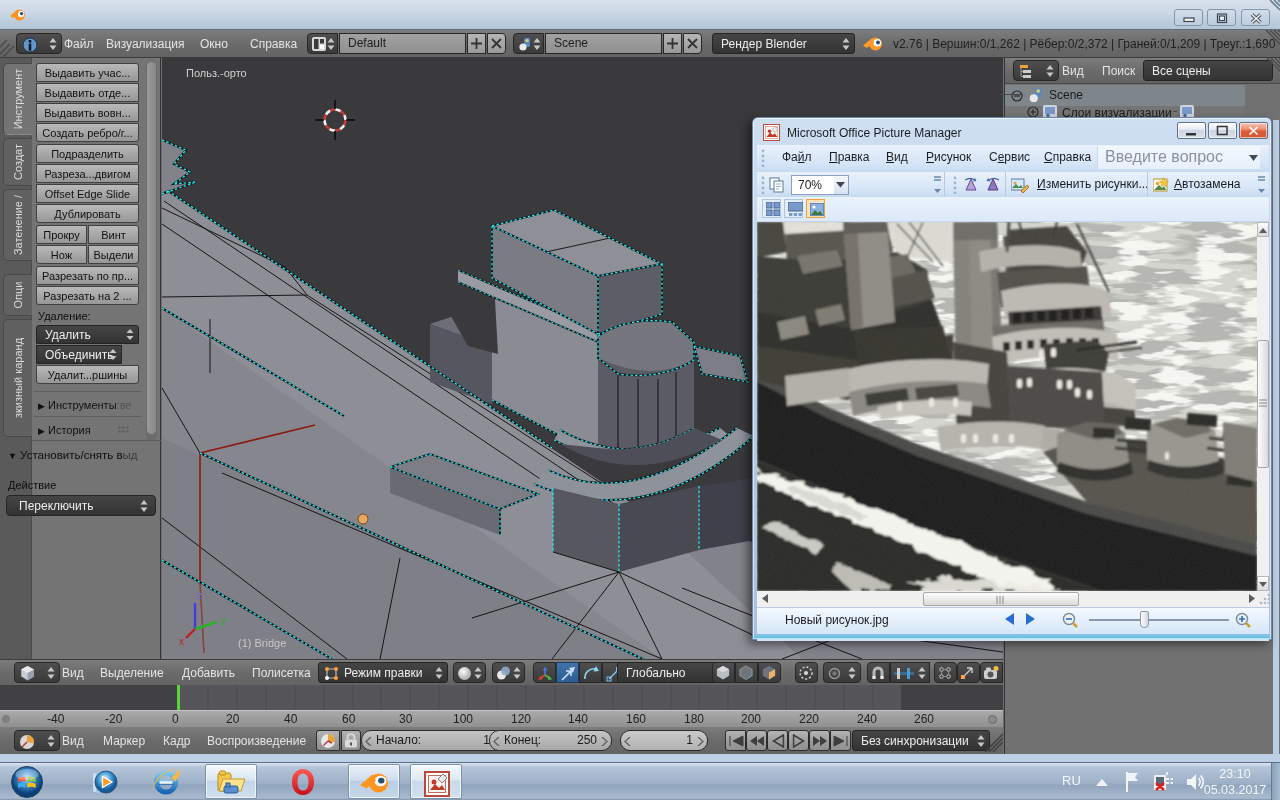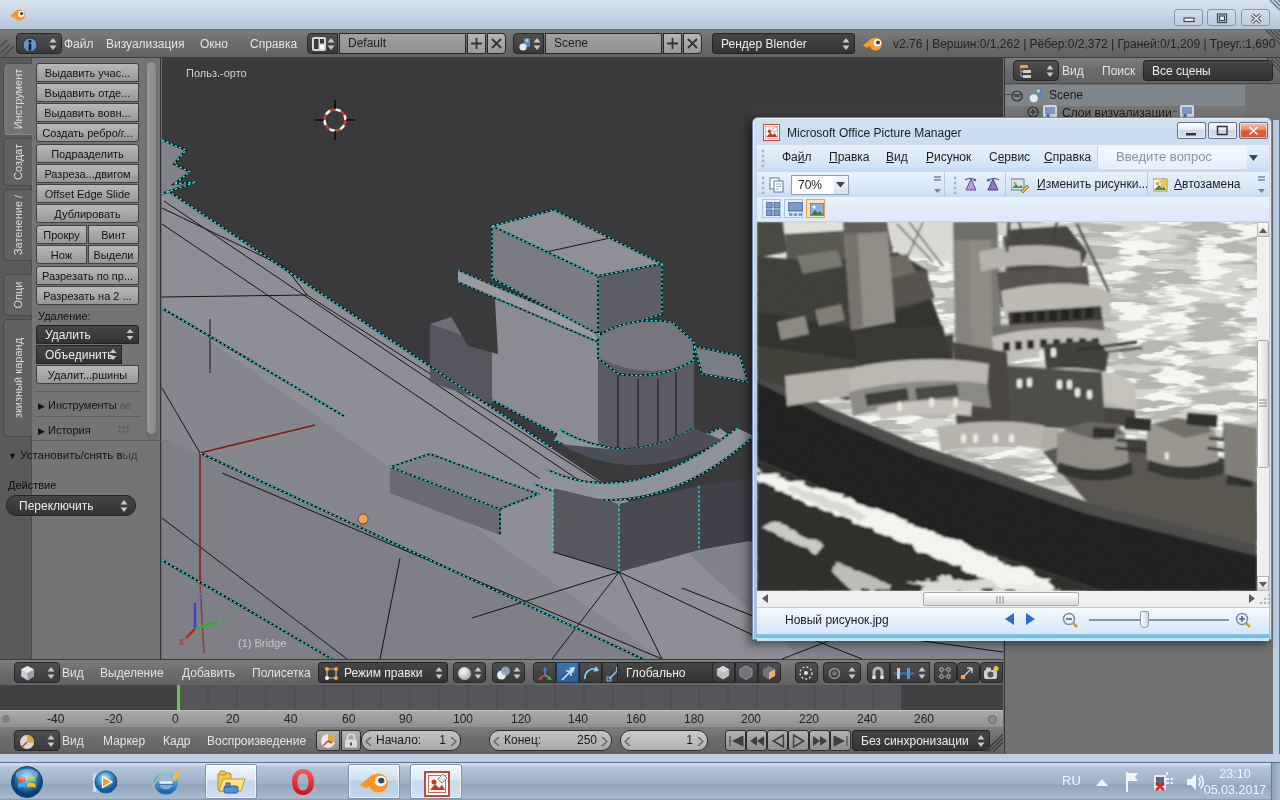--- a/index.html
+++ b/index.html
@@ -213,21 +213,21 @@
           <circle cx="5.5" cy="1.5" r="1.2"></circle>
           <circle cx="9.5" cy="1.5" r="1.2"></circle>
           <circle cx="1.5" cy="5.5" r="1.2"></circle>
           <circle cx="5.5" cy="5.5" r="1.2"></circle>
           <circle cx="9.5" cy="5.5" r="1.2"></circle>
         </g>
       </svg>
     <div class="abs" style="left:0px;top:382px;width:161px;height:1px;background:#5a5a5a"></div>
     <div class="abs" style="left:8px;top:391px;color:#0e0e0e;font-size:11.5px"><span style="font-size:9px">▼</span> Установить/снять в<span style="color:#3a3a3a">ыд</span></div>
     <div class="abs" style="left:8px;top:421px;color:#0e0e0e">Действие</div>
-    <div class="darkdd" style="left:6px;top:437px;width:130px;height:21px;border-radius:10px">
+    <div class="darkdd" style="left:6px;top:437px;width:150px;height:21px;border-radius:4px">
         <div class="lbl" style="left:12px">Переключить</div>
         <svg class="updn" style="right:7px" width="8" height="12">
           <path d="M4 0 L7.5 4.5 H0.5 Z" fill="#c8c8c8"></path>
           <path d="M4 12 L7.5 7.5 H0.5 Z" fill="#c8c8c8"></path>
         </svg>
       </div>
 
     <div class="abs" style="left:146px;top:3px;width:11px;height:380px;background:#62626266;border-radius:6px"></div>
     <div class="abs" style="left:147px;top:4px;width:9px;height:372px;background:linear-gradient(90deg,#9a9a9a,#888);border-radius:5px"></div>
   </div>
@@ -639,21 +639,21 @@
   </div>
 
   <div id="truler" class="abs" style="left:0;top:710px;width:1003px;height:17px;background:linear-gradient(#ababab,#909090);font-size:12px;color:#222;overflow:hidden">
     <div class="abs" style="left:0;top:0;width:1003px;height:1px;background:#c4c4c4"></div>
     <div class="rnum" style="left:47px">-40</div>
       <div class="rnum" style="left:105px">-20</div>
     <div class="rnum" style="left:172px">0</div>
       <div class="rnum" style="left:226px">20</div>
     <div class="rnum" style="left:284px">40</div>
       <div class="rnum" style="left:342px">60</div>
-    <div class="rnum" style="left:399px">90</div>
+    <div class="rnum" style="left:399px">30</div>
       <div class="rnum" style="left:453px">100</div>
     <div class="rnum" style="left:511px">120</div>
       <div class="rnum" style="left:568px">140</div>
     <div class="rnum" style="left:626px">160</div>
       <div class="rnum" style="left:684px">180</div>
     <div class="rnum" style="left:741px">200</div>
       <div class="rnum" style="left:799px">220</div>
     <div class="rnum" style="left:857px">240</div>
       <div class="rnum" style="left:914px">260</div>
     <div class="abs" style="left:2px;top:5px;width:8px;height:8px;border-radius:50%;background:#7e7e7e"></div>
@@ -683,21 +683,21 @@
           <path d="M8 8 L3.5 12.5 M8 8 L12 10" stroke="#b33" stroke-width="1.4"></path>
         </svg>
       </div>
     <div class="pbtn" style="left:341px;width:20px;border-radius:0 3px 3px 0">
         <svg width="14" height="15">
           <rect x="1" y="6" width="12" height="8" rx="1.5" fill="#dadada"></rect>
           <path d="M3.5 6 V4 a3.5 3.5 0 0 1 7 0 V6" fill="none" stroke="#dadada" stroke-width="2"></path>
           <rect x="6" y="9" width="2" height="3" fill="#555"></rect>
         </svg>
       </div>
-    <div class="slfield" style="left:361px;width:100px">
+    <div class="slfield" style="left:361px;width:144px">
         <span style="position:absolute;left:14px">Начало:</span>
         <span style="position:absolute;right:14px">1</span>
       <svg class="abs" style="left:3px;top:6px" width="7" height="9">
           <path d="M6 0 L1 4.5 L6 9" fill="none" stroke="#666" stroke-width="1.5"></path>
         </svg>
       <svg class="abs" style="right:3px;top:6px" width="7" height="9">
           <path d="M1 0 L6 4.5 L1 9" fill="none" stroke="#666" stroke-width="1.5"></path>
         </svg>
       </div>
     <div class="slfield" style="left:489px;width:123px">
@@ -905,21 +905,21 @@
             <circle cx="2" cy="12" r="1.4"></circle>
             <circle cx="2" cy="17" r="1.4"></circle>
           </g>
         </svg>
       <div class="pmmenu" style="left:25px">Фа<u>й</u>л</div>
       <div class="pmmenu" style="left:72px"><u>П</u>равка</div>
       <div class="pmmenu" style="left:129px"><u>В</u>ид</div>
       <div class="pmmenu" style="left:169px"><u>Р</u>исунок</div>
       <div class="pmmenu" style="left:232px">С<u>е</u>рвис</div>
       <div class="pmmenu" style="left:287px"><u>С</u>правка</div>
-      <div class="abs" style="left:340px;top:1px;width:150px;height:23px;background:rgba(250,253,255,.55);border-left:1px solid #c8d8ea;color:#8a929c;font-size:13px;line-height:22px;padding-left:18px">Введите вопрос</div>
+      <div class="abs" style="left:340px;top:1px;width:163px;height:23px;background:rgba(250,253,255,.55);border-left:1px solid #c8d8ea;color:#8a929c;font-size:16px;line-height:22px;padding-left:7px">Введите вопрос</div>
       <svg class="abs" style="left:492px;top:10px" width="9" height="7">
           <path d="M0 0 H9 L4.5 6 Z" fill="#3a4a5a"></path>
         </svg>
     </div>
 
     <div class="abs" style="left:4px;top:53px;width:512px;height:26px;background:linear-gradient(#e9f1fb,#d3e3f6 80%,#c5d9f0);border-top:1px solid #c9d9ec">
       <svg class="abs" style="left:4px;top:4px" width="4" height="18">
           <g fill="#9ab4d4">
             <circle cx="2" cy="2" r="1.4"></circle>
             <circle cx="2" cy="7" r="1.4"></circle>

